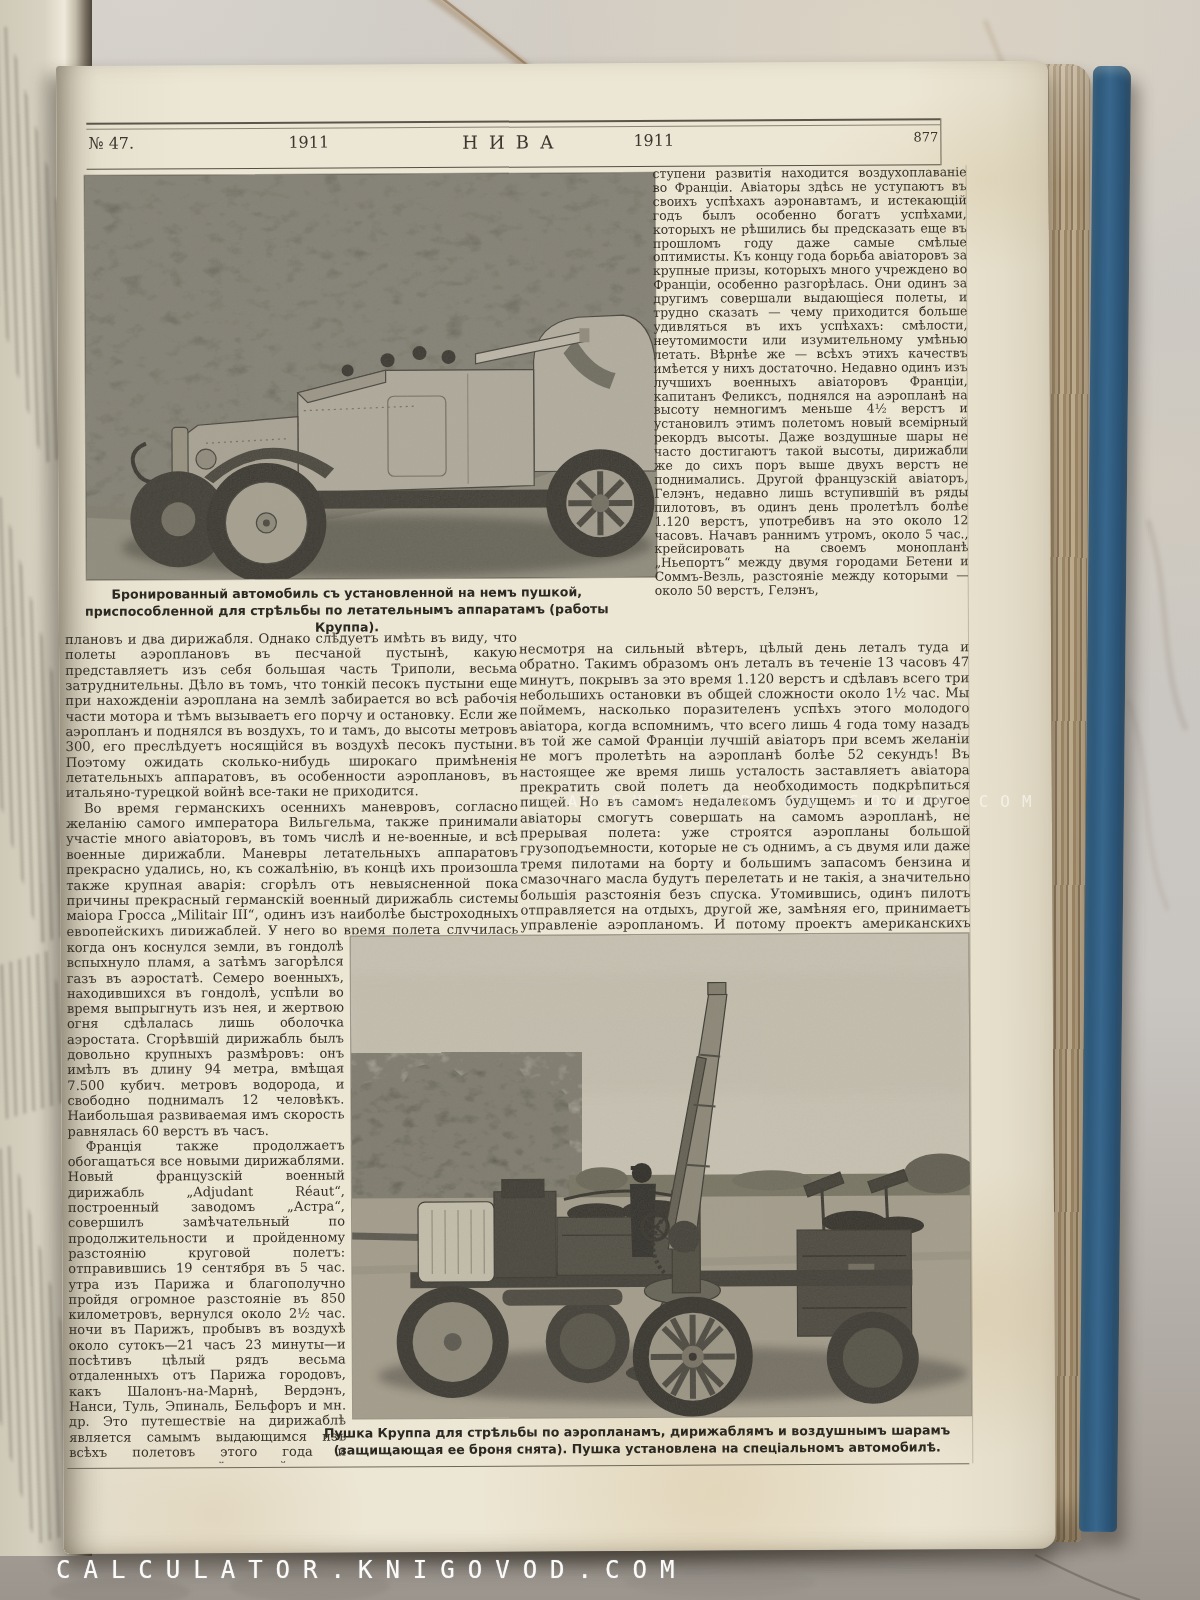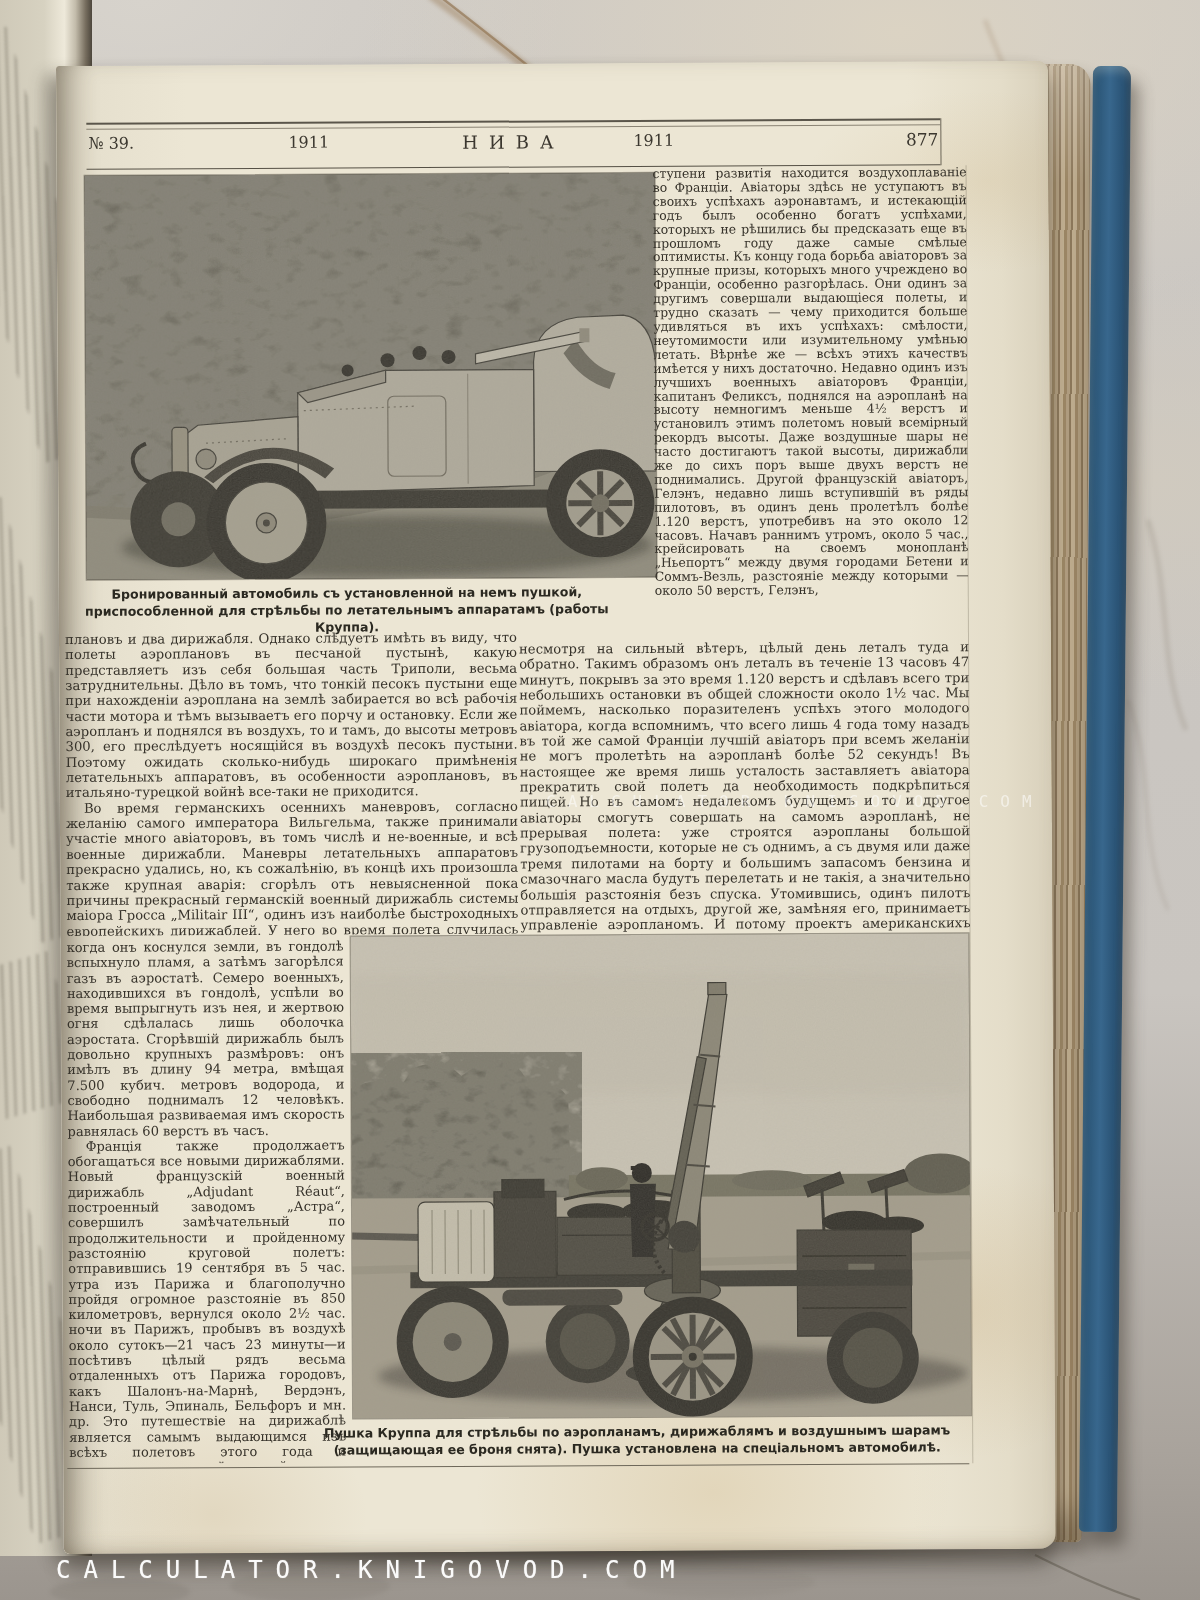--- a/index.html
+++ b/index.html
@@ -59,21 +59,21 @@
   .rule-tick{left:884px;top:57px;width:0;height:47px;border-left:1px solid #6b6557;}
   .rule-bottom{left:4px;top:1402px;width:902px;height:0;border-top:1.2px solid #6e685a;}
   .frame-right{left:909px;top:104px;width:0;height:1298px;border-left:1px solid rgba(95,88,72,.30);}
 
   .header-row{left:30px;top:64px;width:854px;height:34px;font-size:16px;color:#3b372f;}
   .hdr{position:absolute;top:4px;white-space:nowrap;}
   .hdr-issue{left:2px;}
   .hdr-year-l{left:202px;}
   .hdr-title{left:50%;transform:translateX(-50%);letter-spacing:11px;font-size:18px;}
   .hdr-year-r{left:547px;}
-  .hdr-page{right:2px;font-size:17px;}
+  .hdr-page{right:2px;font-size:13px;}
 
   .photo{outline:1px solid rgba(90,84,72,.55);background:#8d897c;}
   .photo svg{display:block;}
   .photo1{left:28px;top:110px;width:570px;height:404px;}
   .photo2{left:290px;top:872px;width:618px;height:482px;}
 
   .caption{font-family:"DejaVu Sans",sans-serif;font-weight:700;font-size:12.6px;
     line-height:17px;text-align:center;color:#2b2921;}
   .caption1{left:0;top:520px;width:576px;}
   .caption2{left:238px;top:1360px;width:672px;}
@@ -121,21 +121,21 @@
   <div class="scrawl" style="left:-18px;top:30px;height:430px;"></div>
   <div class="scrawl" style="left:-22px;top:500px;height:440px;"></div>
   <div class="scrawl" style="left:-16px;top:960px;height:150px;"></div>
   <div class="scrawl" style="left:-20px;top:1150px;height:390px;"></div>
 </div>
 
 <div class="abs page">
 
   <div class="abs rule-double"></div>
   <div class="abs header-row">
-    <span class="hdr hdr-issue">№ 39.</span>
+    <span class="hdr hdr-issue">№ 47.</span>
     <span class="hdr hdr-year-l">1911</span>
     <span class="hdr hdr-title">НИВА</span>
     <span class="hdr hdr-year-r">1911</span>
     <span class="hdr hdr-page">877</span>
   </div>
   <div class="abs rule-single"></div>
   <div class="abs rule-tick"></div>
   <div class="abs frame-right"></div>
 
   <div class="abs photo photo1">

